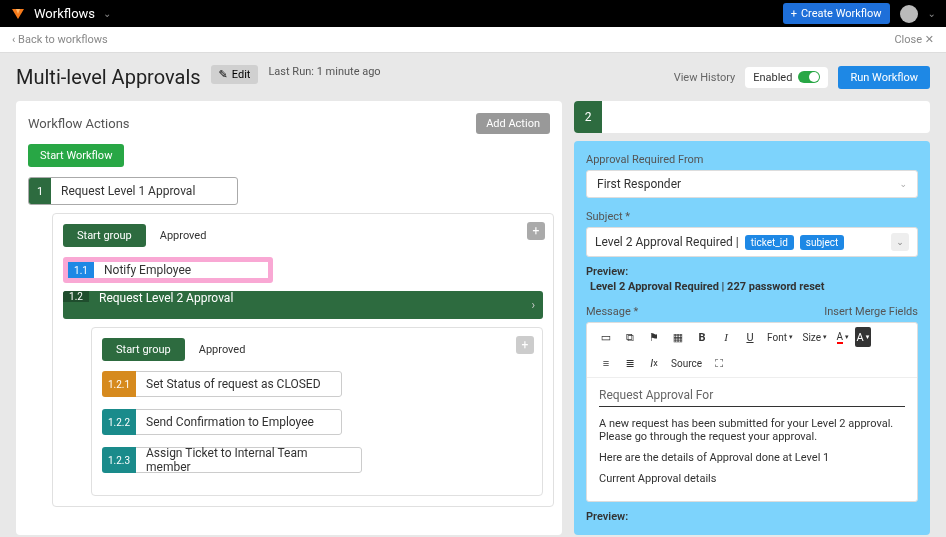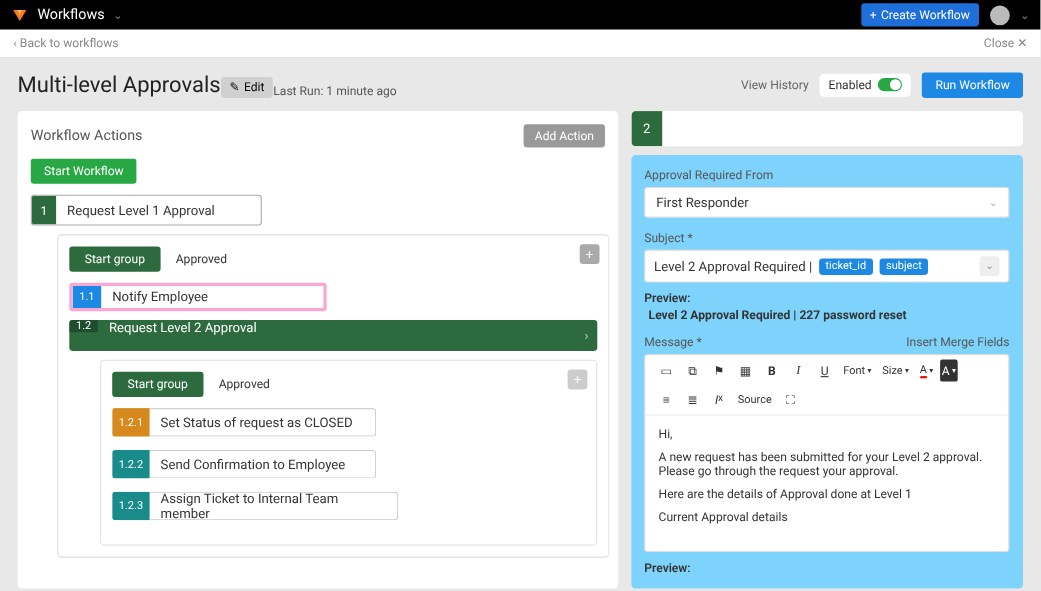--- a/index.html
+++ b/index.html
@@ -14,21 +14,21 @@
 .create-btn { background: #1e6fd9; color: #fff; border: none; border-radius: 3px; padding: 4px 8px; font-size: 11px; display: flex; align-items: center; gap: 4px; cursor: pointer; }
 .avatar { width: 18px; height: 18px; border-radius: 50%; background: #bbb; }
 
 .subbar { height: 26px; background: #fff; display: flex; align-items: center; justify-content: space-between; padding: 0 12px; border-bottom: 1px solid #ddd; }
 .back-link { color: #888; font-size: 11px; cursor: pointer; }
 .back-link::before { content: "‹ "; }
 .close-link { color: #888; font-size: 11px; cursor: pointer; }
 .close-link::after { content: " ✕"; }
 
 .header { padding: 12px 16px; display: flex; align-items: center; justify-content: space-between; }
-.header-left { display: flex; align-items: flex-end; }
+.header-left { display: flex; align-items: flex-start; gap: 10px; }
 .page-title { font-size: 20px; font-weight: 400; color: #222; }
 .edit-btn { background: #d0d0d0; border: none; border-radius: 3px; padding: 3px 8px; font-size: 11px; cursor: pointer; display: inline-flex; align-items: center; gap: 4px; }
 .last-run { font-size: 11px; color: #555; }
 .header-right { display: flex; align-items: center; gap: 10px; }
 .view-history { font-size: 11px; color: #666; cursor: pointer; }
 .enabled-pill { background: #fff; border-radius: 4px; padding: 4px 8px; display: flex; align-items: center; gap: 6px; font-size: 11px; }
 .toggle { width: 22px; height: 12px; background: #28a745; border-radius: 6px; position: relative; }
 .toggle::after { content: ""; position: absolute; width: 10px; height: 10px; background: #fff; border-radius: 50%; top: 1px; right: 1px; }
 .run-btn { background: #1e88e5; color: #fff; border: none; border-radius: 3px; padding: 5px 12px; font-size: 11px; cursor: pointer; }
 
@@ -44,21 +44,21 @@
 .action-num { width: 22px; display: flex; align-items: center; justify-content: center; color: #fff; font-size: 11px; }
 .action-num.green { background: #2d6b3f; }
 .action-label { display: flex; align-items: center; padding: 0 10px; font-size: 12px; flex: 1; }
 
 .nested { background: #fff; border: 1px solid #e0e0e0; border-radius: 4px; margin-left: 28px; padding: 10px; position: relative; }
 .group-head { display: flex; align-items: center; gap: 14px; margin-bottom: 10px; }
 .group-pill { background: #2d6b3f; color: #fff; border: none; border-radius: 3px; padding: 5px 14px; font-size: 11px; cursor: pointer; }
 .group-status { font-size: 11px; color: #333; }
 .plus-btn { position: absolute; right: 8px; top: 8px; width: 18px; height: 18px; background: #aaa; color: #fff; border-radius: 3px; display: flex; align-items: center; justify-content: center; font-size: 12px; cursor: pointer; }
 
-.sub-row { display: flex; align-items: stretch; border: 3px solid #f9a8d4; border-radius: 3px; height: 26px; margin-bottom: 8px; width: 234px; overflow: hidden; cursor: pointer; }
+.sub-row { display: flex; align-items: stretch; border: 5px solid #f9a8d4; border-radius: 3px; height: 26px; margin-bottom: 8px; width: 210px; overflow: hidden; cursor: pointer; }
 .sub-row .num { width: 26px; background: #1e88e5; color: #fff; display: flex; align-items: center; justify-content: center; font-size: 10px; }
 .sub-row .lbl { display: flex; align-items: center; padding: 0 10px; font-size: 12px; flex: 1; color: #333; }
 
 .step-row { display: flex; align-items: flex-start; border-radius: 3px; height: 28px; margin-bottom: 8px; width: 210px; overflow: hidden; cursor: pointer; position: relative; }
 .step-row.selected { background: #2d6b3f; color: #fff; border: none; }
 .step-row.selected .lbl { color: #fff; }
 .step-row .num { width: 26px; background: #1f4d2d; color: #fff; display: flex; align-items: center; justify-content: center; font-size: 10px; }
 .step-row .lbl { display: flex; align-items: center; padding: 0 10px; font-size: 12px; flex: 1; }
 
 .nested2 { margin-left: 28px; padding: 10px; position: relative; border: 1px solid #e0e0e0; border-radius: 4px; margin-top: 4px; }
@@ -266,21 +266,21 @@
           <span class="tbtn">
               <i>I</i>
               <sub>x</sub>
             </span>
           <span class="tbtn wide2">
               <span>Source</span>
             </span>
           <span class="tbtn">⛶</span>
         </div>
         <div class="editor-content">
-          <p>Hi,</p>
+          <div class="field-underline">Request Approval For</div>
           <p>A new request has been submitted for your Level 2 approval. Please go through the request your approval.</p>
           <p>Here are the details of Approval done at Level 1</p>
           <p>Current Approval details</p>
         </div>
       </div>
 
       <div class="preview-lbl">Preview:</div>
     </div>
   </div>
 </div>

